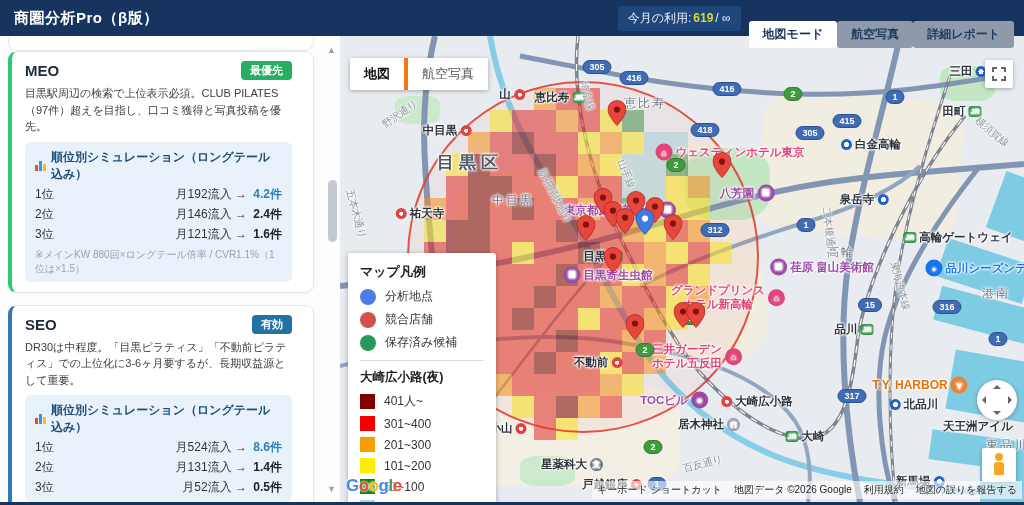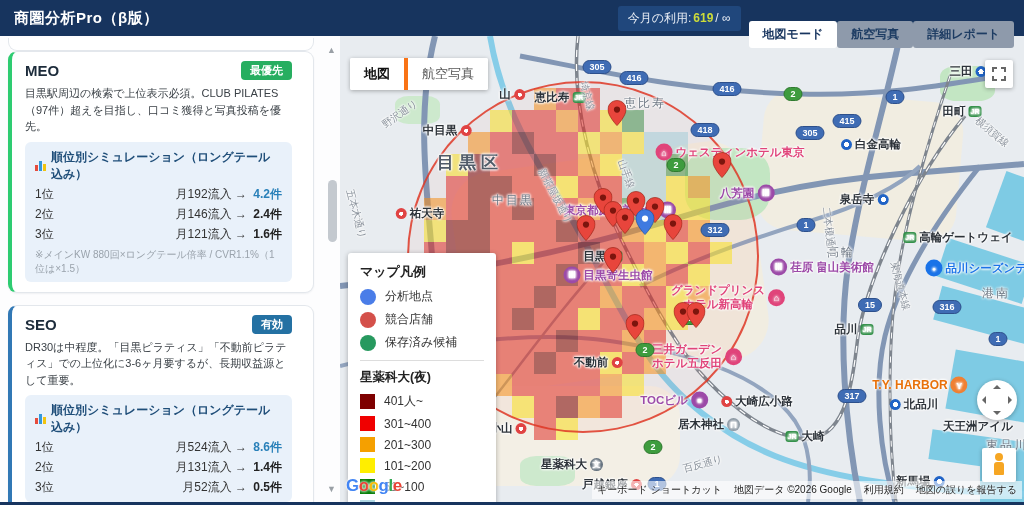--- a/index.html
+++ b/index.html
@@ -760,21 +760,21 @@
         <div class="legend-item">
           <span class="legend-dot" style="background: rgb(212, 80, 74);"></span>
           <span>競合店舗</span>
         </div>
         <div class="legend-item">
           <span class="legend-dot" style="background: rgb(39, 153, 95);"></span>
           <span>保存済み候補</span>
         </div>
       </div>
     <div class="legend-divider"></div>
-    <div class="legend-title" style="font-size:12.5px;">星薬科大(夜)</div>
+    <div class="legend-title" style="font-size:12.5px;">大崎広小路(夜)</div>
     <div>
         <div class="legend-item">
           <span class="legend-sq" style="background: rgb(126, 0, 0);"></span>
           <span>401人~</span>
         </div>
         <div class="legend-item">
           <span class="legend-sq" style="background: rgb(240, 0, 0);"></span>
           <span>301~400</span>
         </div>
         <div class="legend-item">

